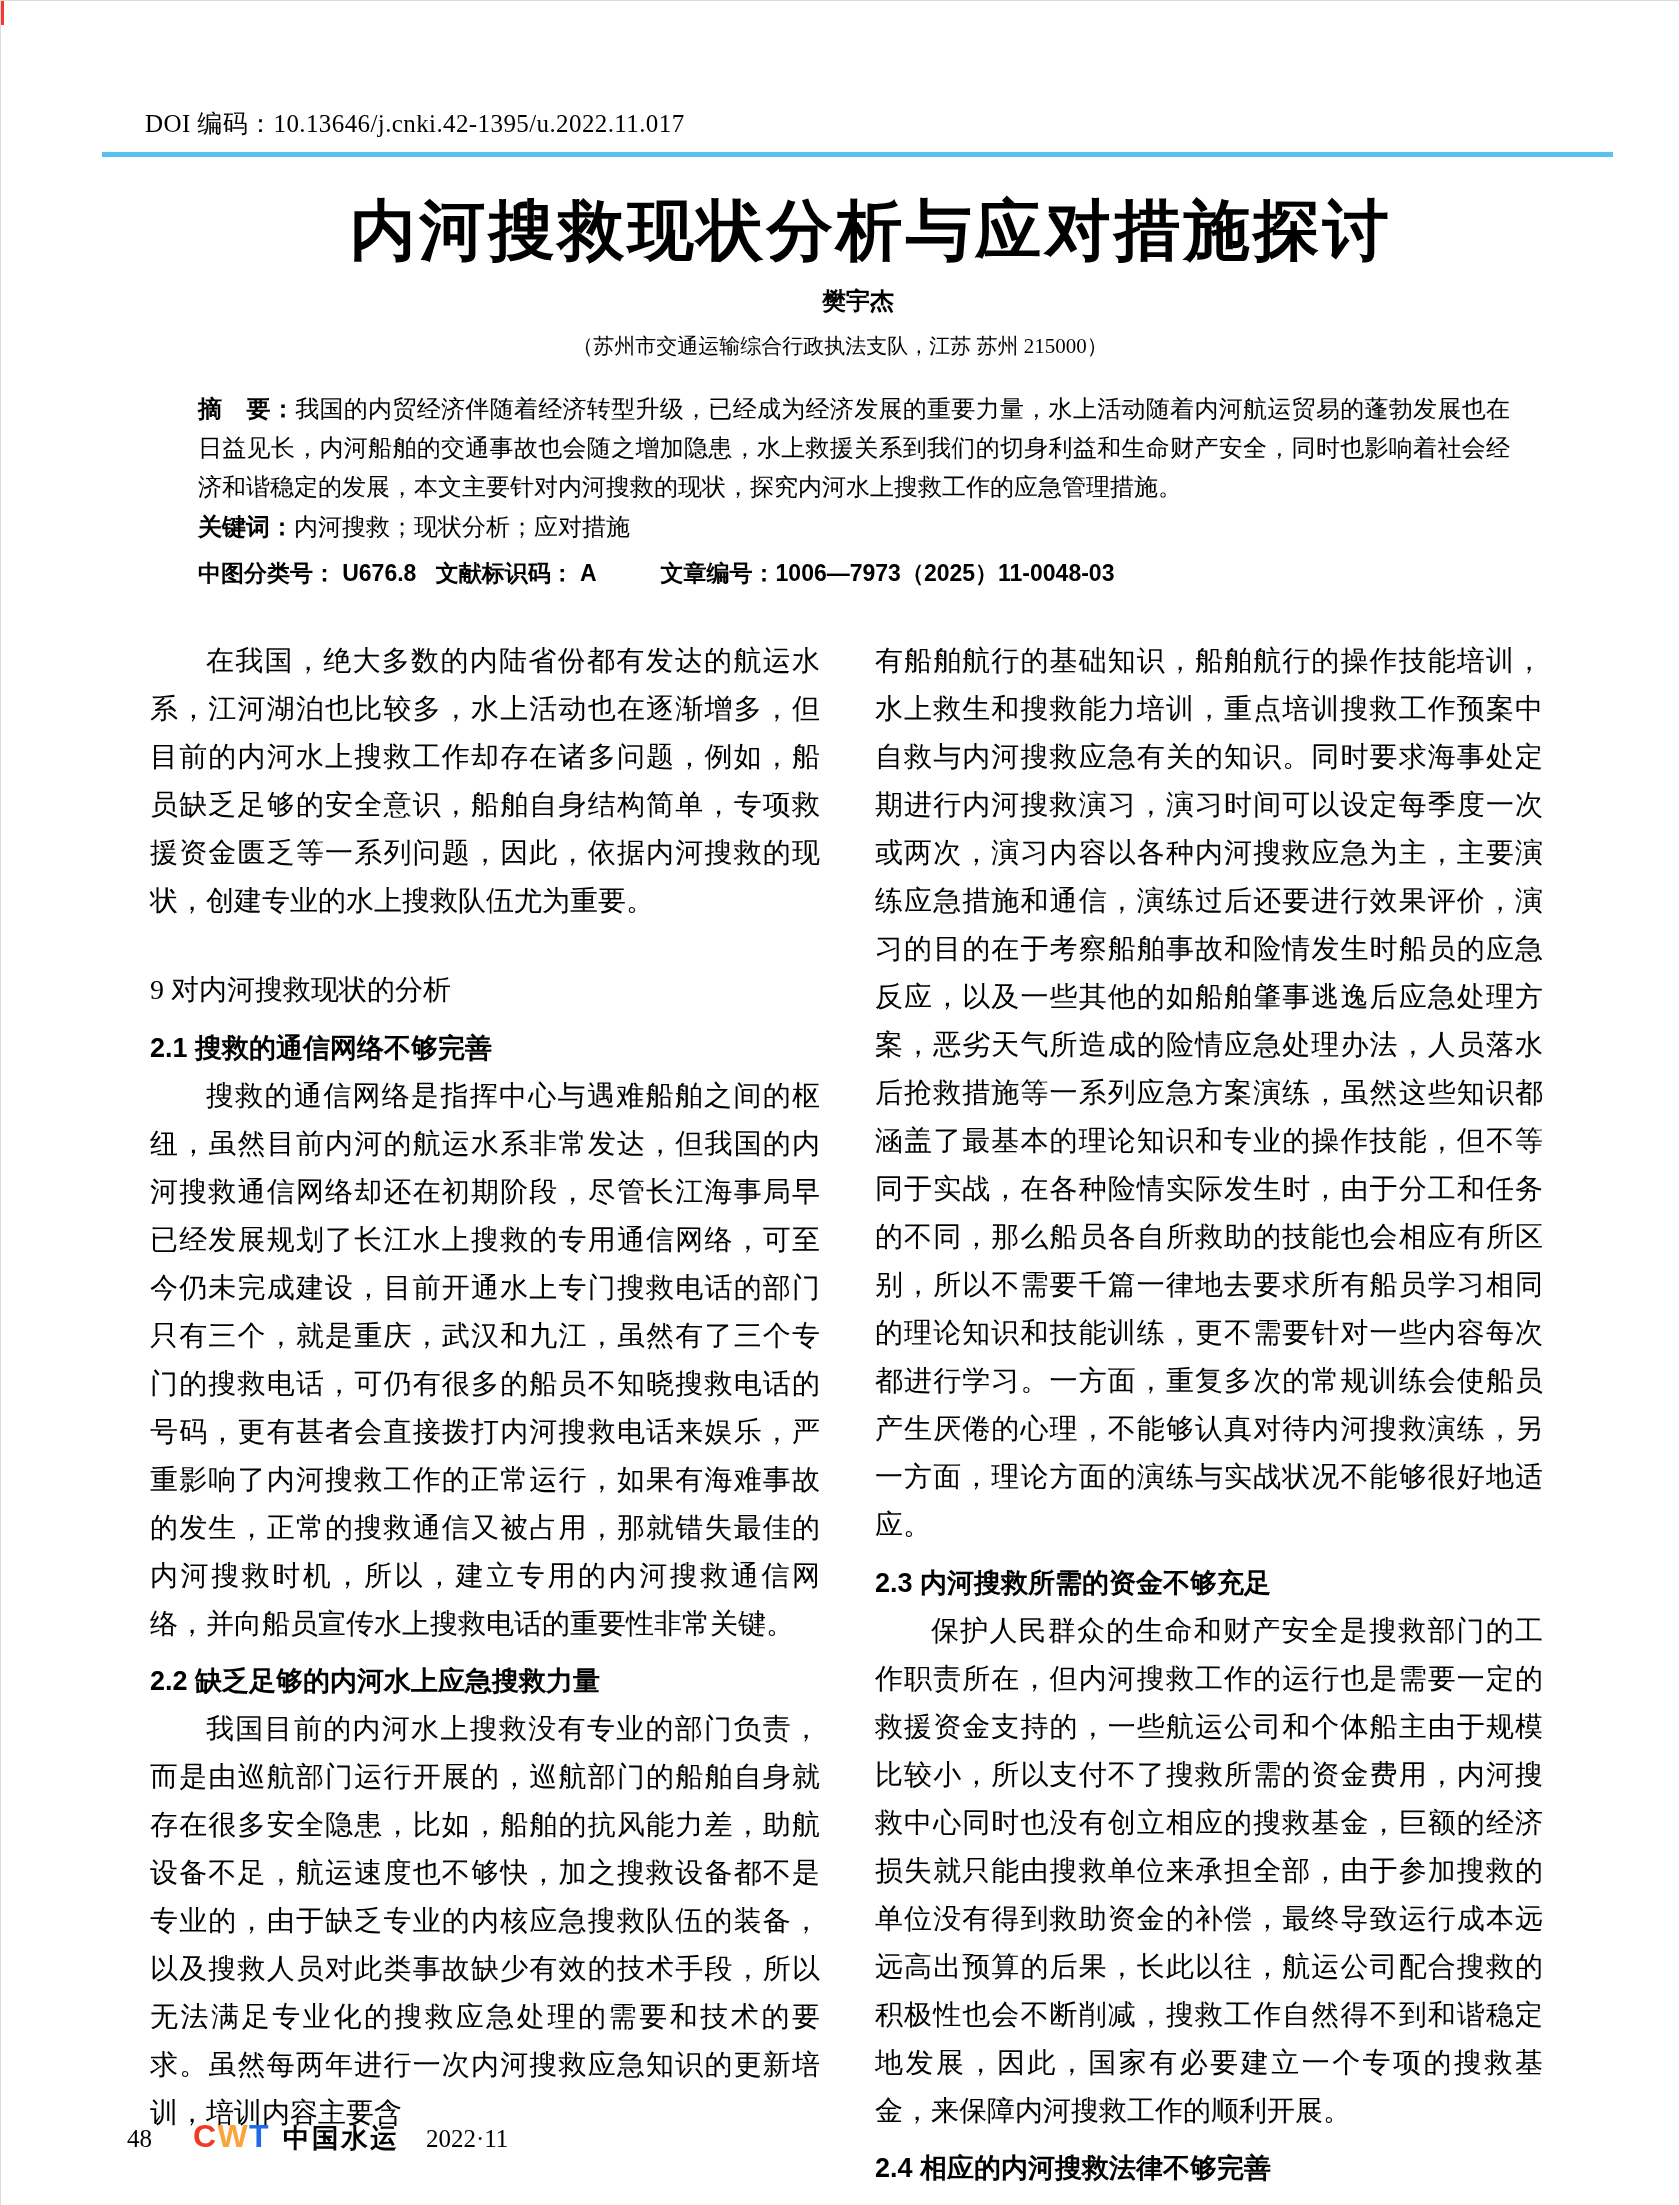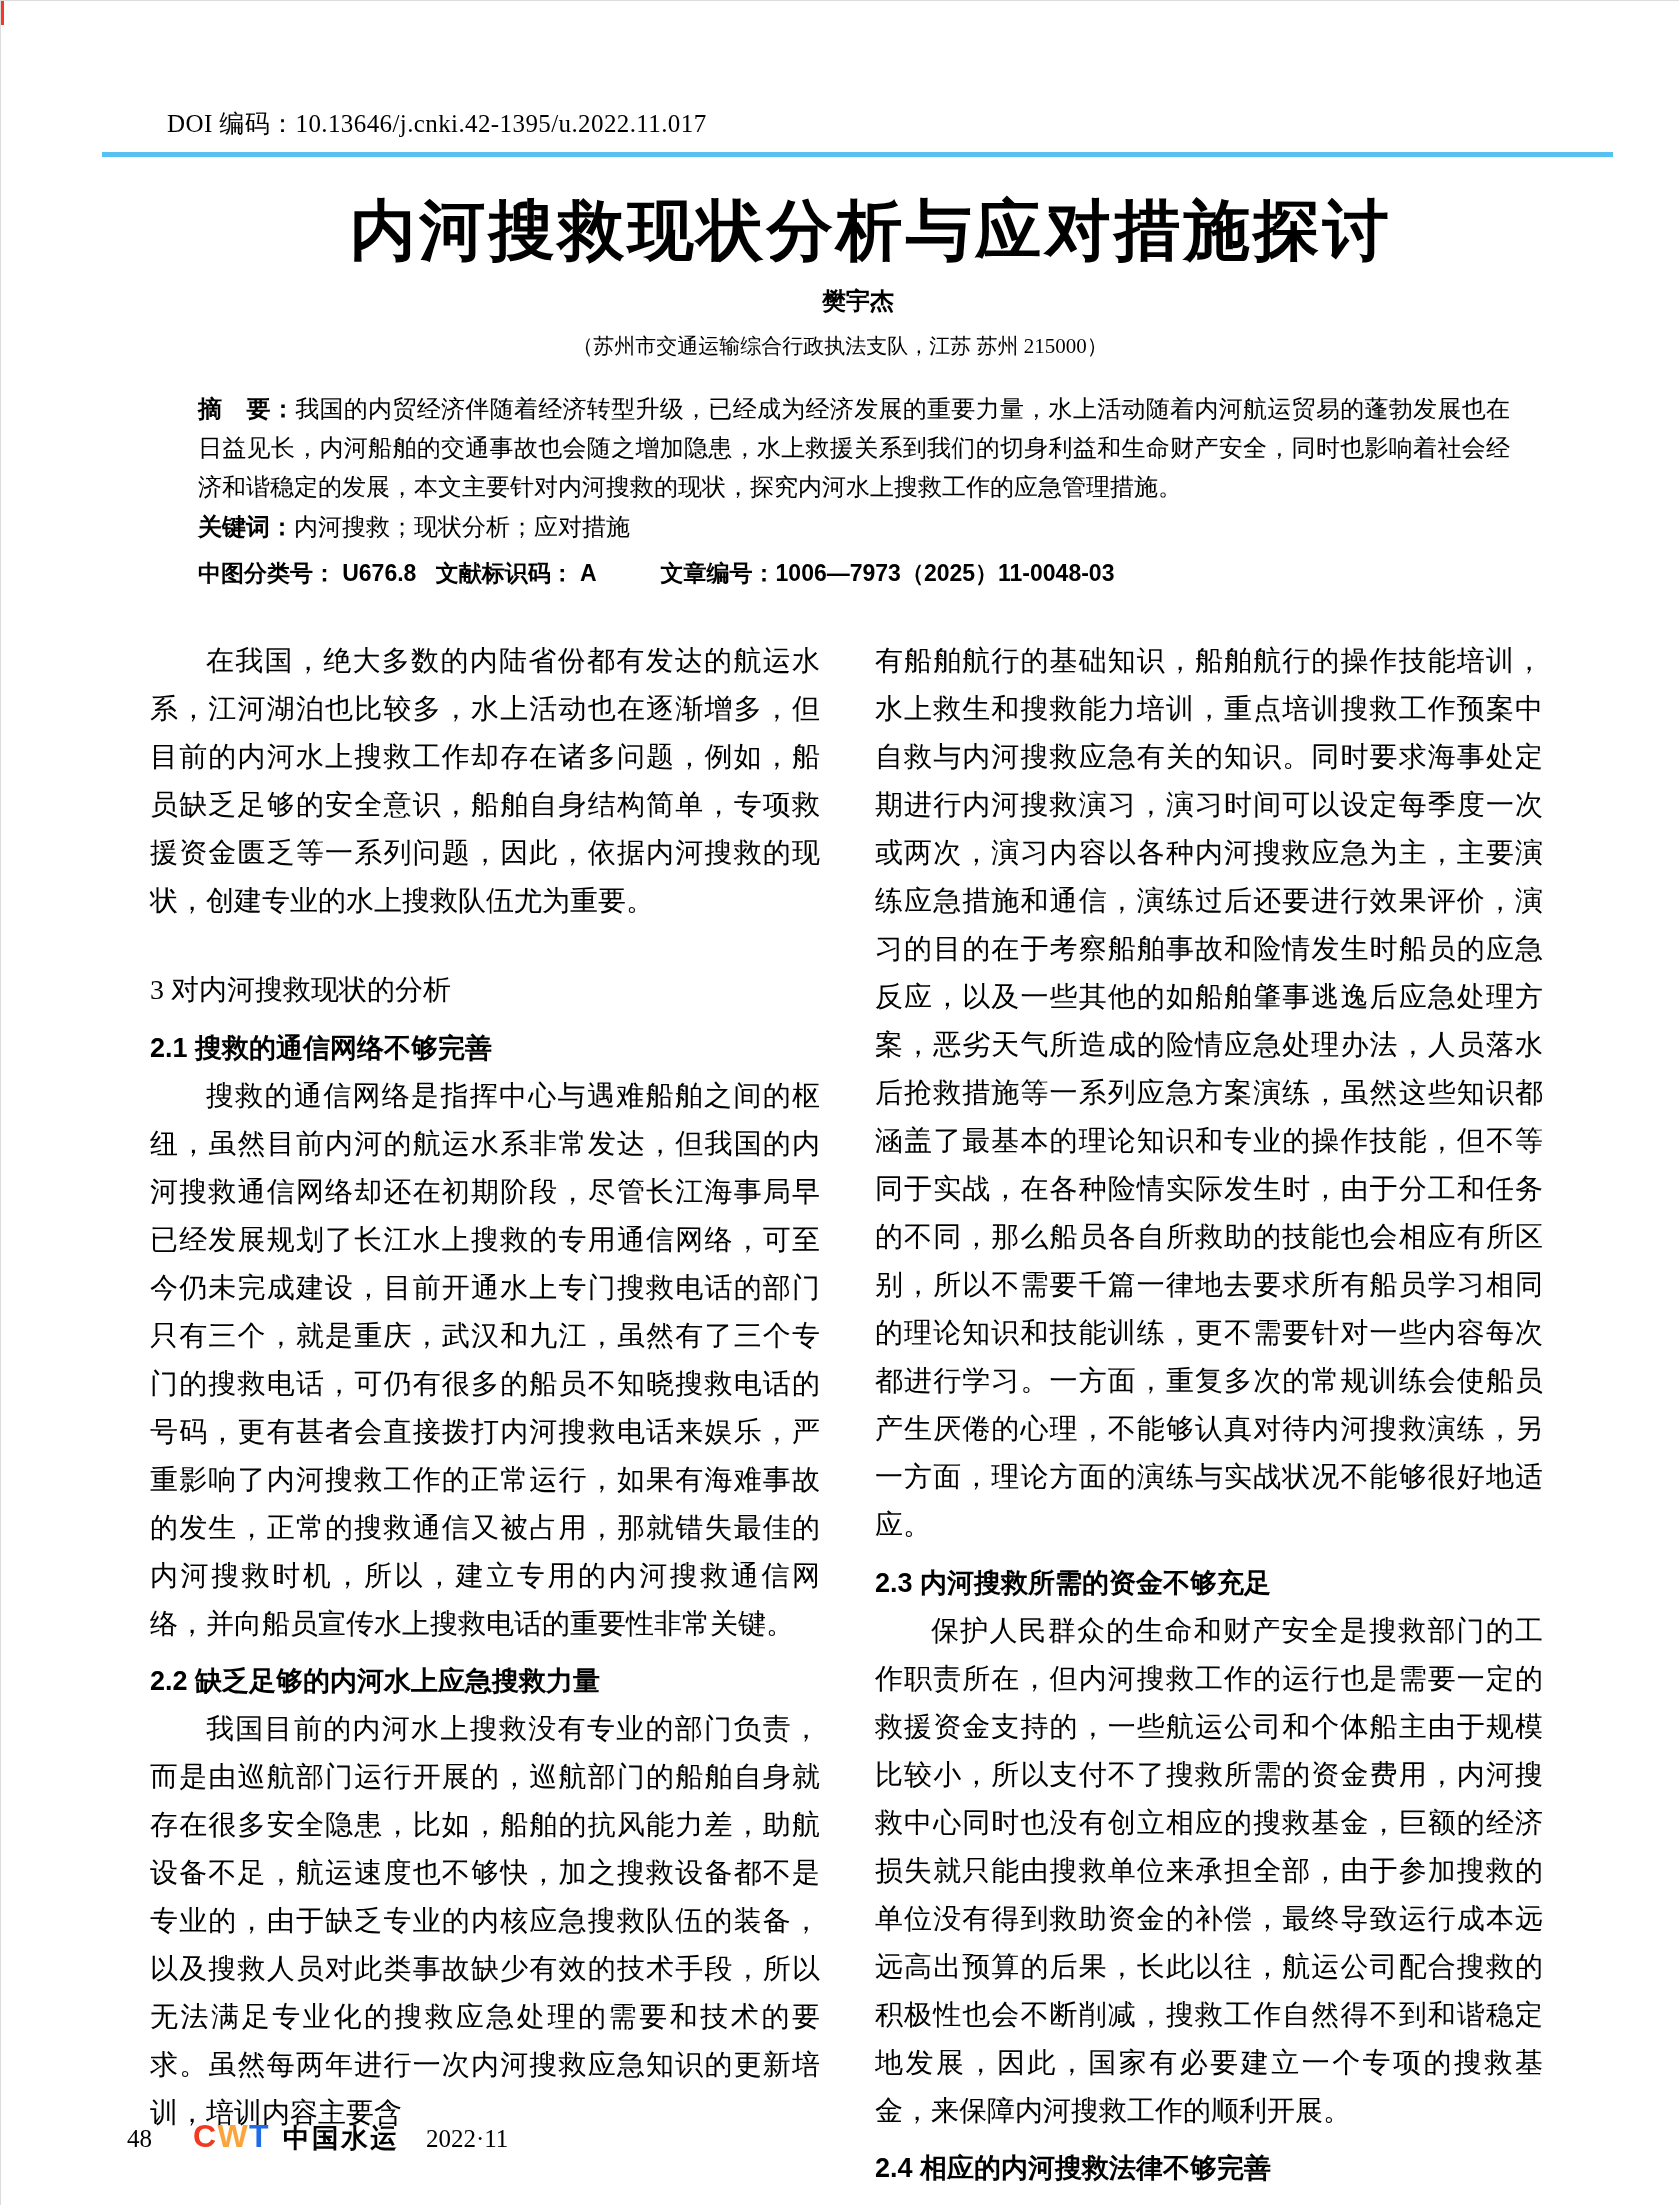--- a/index.html
+++ b/index.html
@@ -13,21 +13,21 @@
     color:#000;
     font-family:"Liberation Serif","DejaVu Serif",serif;
     overflow:hidden;
   }
   .edge-mark {
     position:absolute; left:0; top:0;
     width:2.6px; height:24px;
     background:#f2392c;
   }
   .doi-line {
-    position:absolute; left:166px; top:106px;
+    position:absolute; left:144px; top:106px;
     font-size:25px; letter-spacing:0.4px; white-space:nowrap;
   }
   .blue-rule {
     position:absolute; left:101px; top:151px;
     width:1511px; height:4.9px;
     background:#57c1f2;
   }
   .paper-title {
     position:absolute; left:0; top:185px; width:100%;
     text-align:center;
@@ -122,21 +122,21 @@
   <div class="paper-affiliation">（苏州市交通运输综合行政执法支队，江苏 苏州 215000）</div>
 
   <div class="meta-block">
     <p><span class="meta-label">摘　要：</span><span>我国的内贸经济伴随着经济转型升级，已经成为经济发展的重要力量，水上活动随着内河航运贸易的蓬勃发展也在日益见长，内河船舶的交通事故也会随之增加隐患，水上救援关系到我们的切身利益和生命财产安全，同时也影响着社会经济和谐稳定的发展，本文主要针对内河搜救的现状，探究内河水上搜救工作的应急管理措施。</span></p>
     <p><span class="meta-label">关键词：</span><span>内河搜救；现状分析；应对措施</span></p>
     <p class="clc-line"><span>中图分类号：</span><span class="clc-value">U676.8</span><span class="doc-code-label">文献标识码：</span><span class="doc-code-value">A</span><span class="article-no-label">文章编号：</span><span>1006—7973（2025）11-0048-03</span></p>
   </div>
 
   <div class="body-col col-left">
     <p>在我国，绝大多数的内陆省份都有发达的航运水系，江河湖泊也比较多，水上活动也在逐渐增多，但目前的内河水上搜救工作却存在诸多问题，例如，船员缺乏足够的安全意识，船舶自身结构简单，专项救援资金匮乏等一系列问题，因此，依据内河搜救的现状，创建专业的水上搜救队伍尤为重要。</p>
-    <h1 class="spaced">3 对内河搜救现状的分析</h1>
+    <h1 class="spaced">9 对内河搜救现状的分析</h1>
     <h2>2.1 搜救的通信网络不够完善</h2>
     <p>搜救的通信网络是指挥中心与遇难船舶之间的枢纽，虽然目前内河的航运水系非常发达，但我国的内河搜救通信网络却还在初期阶段，尽管长江海事局早已经发展规划了长江水上搜救的专用通信网络，可至今仍未完成建设，目前开通水上专门搜救电话的部门只有三个，就是重庆，武汉和九江，虽然有了三个专门的搜救电话，可仍有很多的船员不知晓搜救电话的号码，更有甚者会直接拨打内河搜救电话来娱乐，严重影响了内河搜救工作的正常运行，如果有海难事故的发生，正常的搜救通信又被占用，那就错失最佳的内河搜救时机，所以，建立专用的内河搜救通信网络，并向船员宣传水上搜救电话的重要性非常关键。</p>
     <h2>2.2 缺乏足够的内河水上应急搜救力量</h2>
     <p>我国目前的内河水上搜救没有专业的部门负责，而是由巡航部门运行开展的，巡航部门的船舶自身就存在很多安全隐患，比如，船舶的抗风能力差，助航设备不足，航运速度也不够快，加之搜救设备都不是专业的，由于缺乏专业的内核应急搜救队伍的装备，以及搜救人员对此类事故缺少有效的技术手段，所以无法满足专业化的搜救应急处理的需要和技术的要求。虽然每两年进行一次内河搜救应急知识的更新培训，培训内容主要含</p>
   </div>
 
   <div class="body-col col-right">
     <p class="continuation">有船舶航行的基础知识，船舶航行的操作技能培训，水上救生和搜救能力培训，重点培训搜救工作预案中自救与内河搜救应急有关的知识。同时要求海事处定期进行内河搜救演习，演习时间可以设定每季度一次或两次，演习内容以各种内河搜救应急为主，主要演练应急措施和通信，演练过后还要进行效果评价，演习的目的在于考察船舶事故和险情发生时船员的应急反应，以及一些其他的如船舶肇事逃逸后应急处理方案，恶劣天气所造成的险情应急处理办法，人员落水后抢救措施等一系列应急方案演练，虽然这些知识都涵盖了最基本的理论知识和专业的操作技能，但不等同于实战，在各种险情实际发生时，由于分工和任务的不同，那么船员各自所救助的技能也会相应有所区别，所以不需要千篇一律地去要求所有船员学习相同的理论知识和技能训练，更不需要针对一些内容每次都进行学习。一方面，重复多次的常规训练会使船员产生厌倦的心理，不能够认真对待内河搜救演练，另一方面，理论方面的演练与实战状况不能够很好地适应。</p>
     <h2>2.3 内河搜救所需的资金不够充足</h2>
     <p>保护人民群众的生命和财产安全是搜救部门的工作职责所在，但内河搜救工作的运行也是需要一定的救援资金支持的，一些航运公司和个体船主由于规模比较小，所以支付不了搜救所需的资金费用，内河搜救中心同时也没有创立相应的搜救基金，巨额的经济损失就只能由搜救单位来承担全部，由于参加搜救的单位没有得到救助资金的补偿，最终导致运行成本远远高出预算的后果，长此以往，航运公司配合搜救的积极性也会不断削减，搜救工作自然得不到和谐稳定地发展，因此，国家有必要建立一个专项的搜救基金，来保障内河搜救工作的顺利开展。</p>

